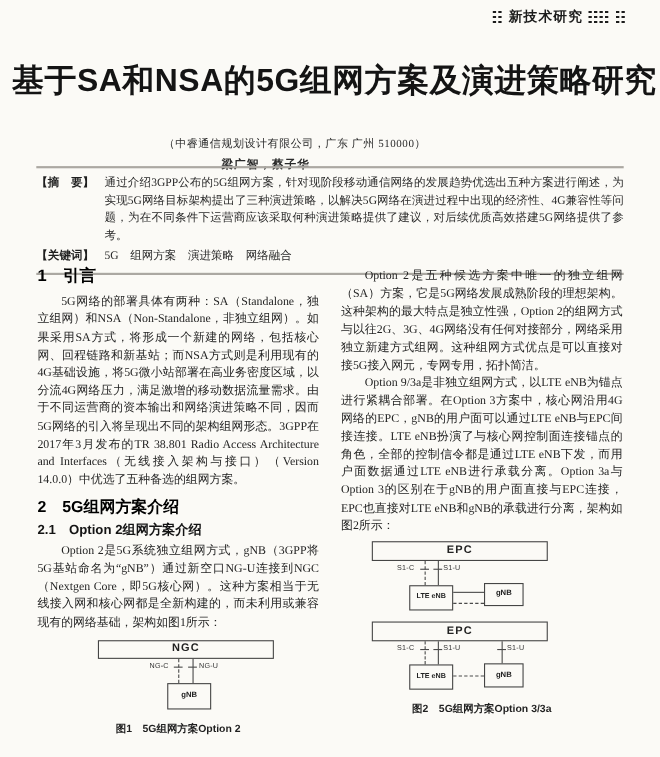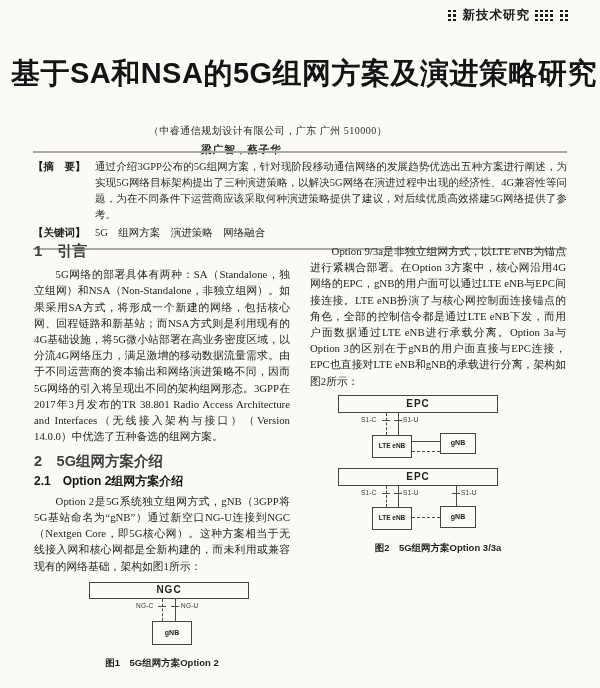--- a/index.html
+++ b/index.html
@@ -48,21 +48,21 @@
   
   .col{
     position:absolute;top:243px;width:256px;
     font-size:10.8px;line-height:16.2px;text-align:justify;color:#242424;
   }
   .col-left{left:34px;}
   .col-right{left:310px;}
   .col p{margin:0;text-indent:2em;}
   .sec-h{
     font-family:"Liberation Sans","DejaVu Sans",sans-serif;
-    font-weight:bold;font-size:15px;color:#404040;
+    font-weight:bold;font-size:15px;color:#000000;
     margin:0 0 7px;text-align:left;text-indent:0;
   }
   .sec-h.h2{margin:9px 0 3px;font-size:14.5px;}
   .sub-h{
     font-family:"Liberation Sans","DejaVu Sans",sans-serif;
     font-weight:bold;font-size:12px;color:#141414;
     margin:3px 0 4px;text-align:left;
   }
   
   .fig{position:relative;}
@@ -140,20 +140,21 @@
       <div class="tick" style="left:124px;top:24px;"></div>
       <div class="tick" style="left:137px;top:24px;"></div>
       <span class="iface" style="left:102px;top:21px;">NG-C</span>
       <span class="iface" style="left:147px;top:21px;">NG-U</span>
       <div class="nbox" style="left:118px;top:39px;width:40px;height:24px;font-size:7px;">gNB</div>
     </div>
     <div class="fig-caption">图1　5G组网方案Option 2</div>
   </div>
 
   <div class="col col-right">
+    <p>Option 2是五种候选方案中唯一的独立组网（SA）方案，它是5G网络发展成熟阶段的理想架构。这种架构的最大特点是独立性强，Option 2的组网方式与以往2G、3G、4G网络没有任何对接部分，网络采用独立新建方式组网。这种组网方式优点是可以直接对接5G接入网元，专网专用，拓扑简洁。</p>
     <p>Option 9/3a是非独立组网方式，以LTE eNB为锚点进行紧耦合部署。在Option 3方案中，核心网沿用4G网络的EPC，gNB的用户面可以通过LTE eNB与EPC间接连接。LTE eNB扮演了与核心网控制面连接锚点的角色，全部的控制信令都是通过LTE eNB下发，而用户面数据通过LTE eNB进行承载分离。Option 3a与Option 3的区别在于gNB的用户面直接与EPC连接，EPC也直接对LTE eNB和gNB的承载进行分离，架构如图2所示：</p>
 
     <div class="fig fig2">
 
       <div class="nbox" style="left:28px;top:0;width:160px;height:18px;font-size:10px;letter-spacing:1px;">EPC</div>
       <div class="vd" style="left:76px;top:18px;height:22px;"></div>
       <div class="vs" style="left:88px;top:18px;height:22px;"></div>
       <div class="tick" style="left:72px;top:25px;"></div>
       <div class="tick" style="left:84px;top:25px;"></div>
       <span class="iface" style="left:51px;top:22px;">S1-C</span>

